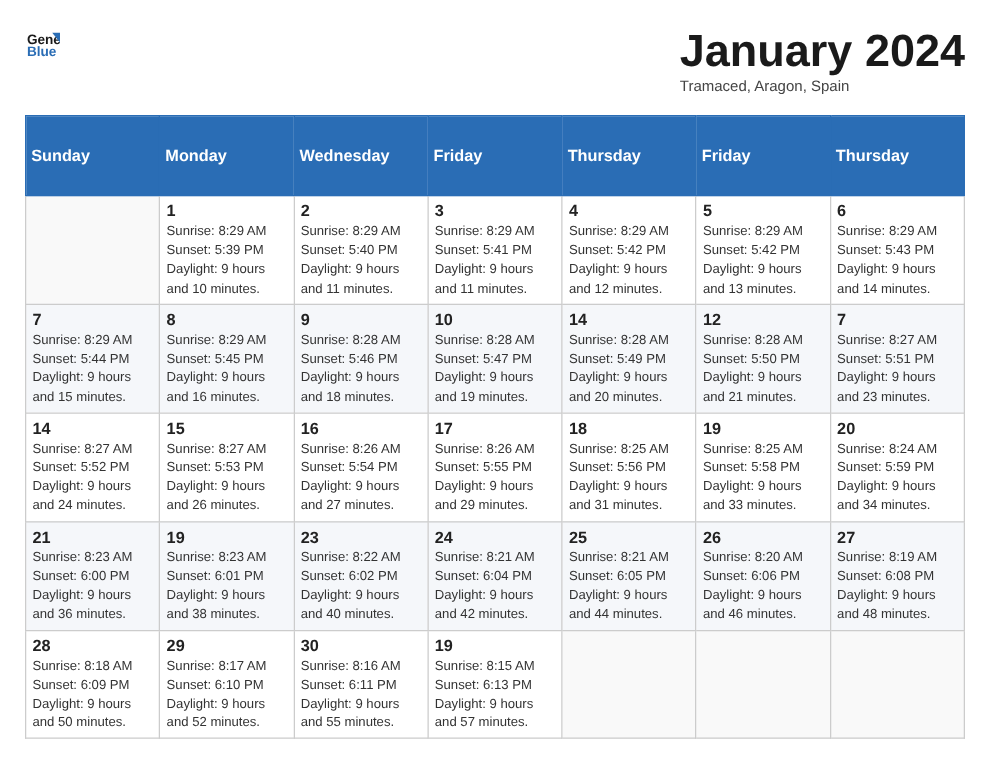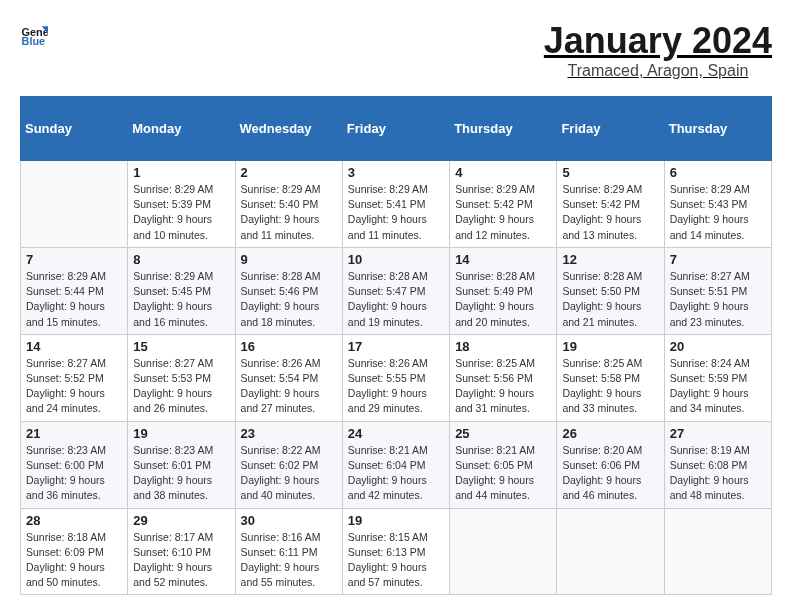--- a/index.html
+++ b/index.html
@@ -19,30 +19,29 @@
     .logo {
       display: flex;
       align-items: center;
       gap: 4px;
     }
     .logo-icon {
       width: 28px;
       height: 28px;
     }
     .title-section {
-      text-align: center;
-      text-decoration: underline;
+      text-align: left;
     }
     .month-year {
       font-size: 36px;
       font-weight: bold;
       color: #1a1a1a;
     }
     .location {
-      font-size: 16px;
+      font-size: 12px;
       color: #444;
     }
     table {
       width: 100%;
       border-collapse: collapse;
       table-layout: fixed;
     }
     th {
       background-color: #2a6db5;
       color: #fff;

